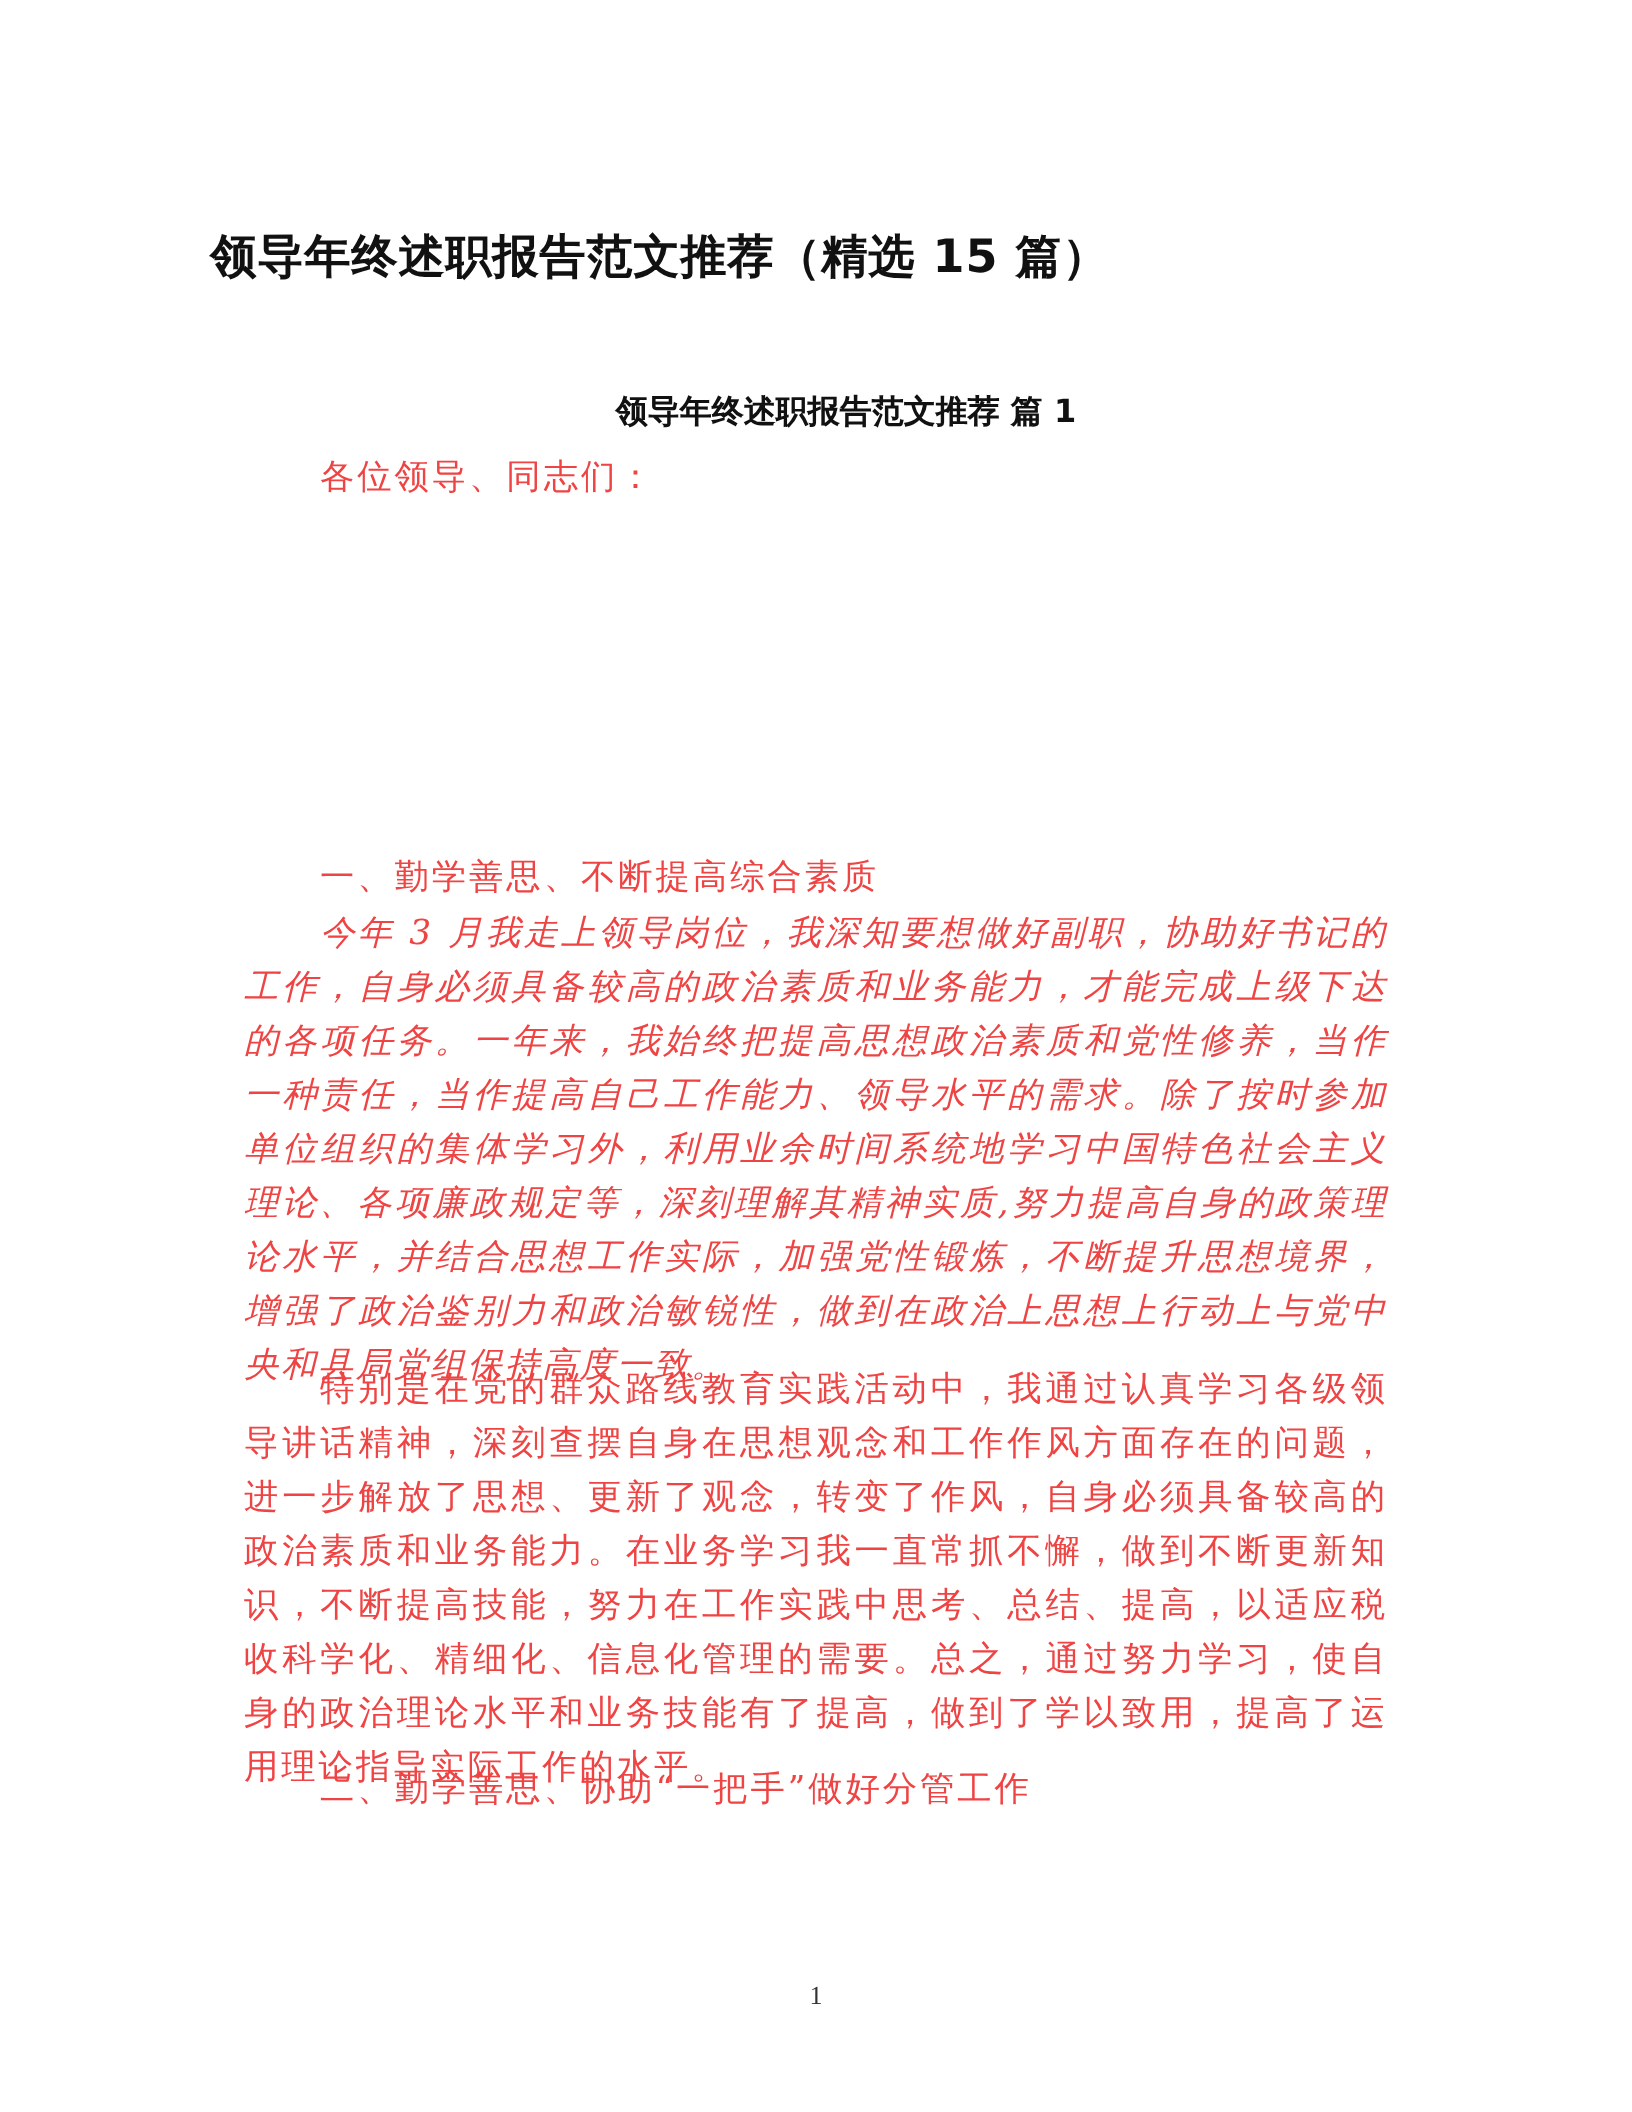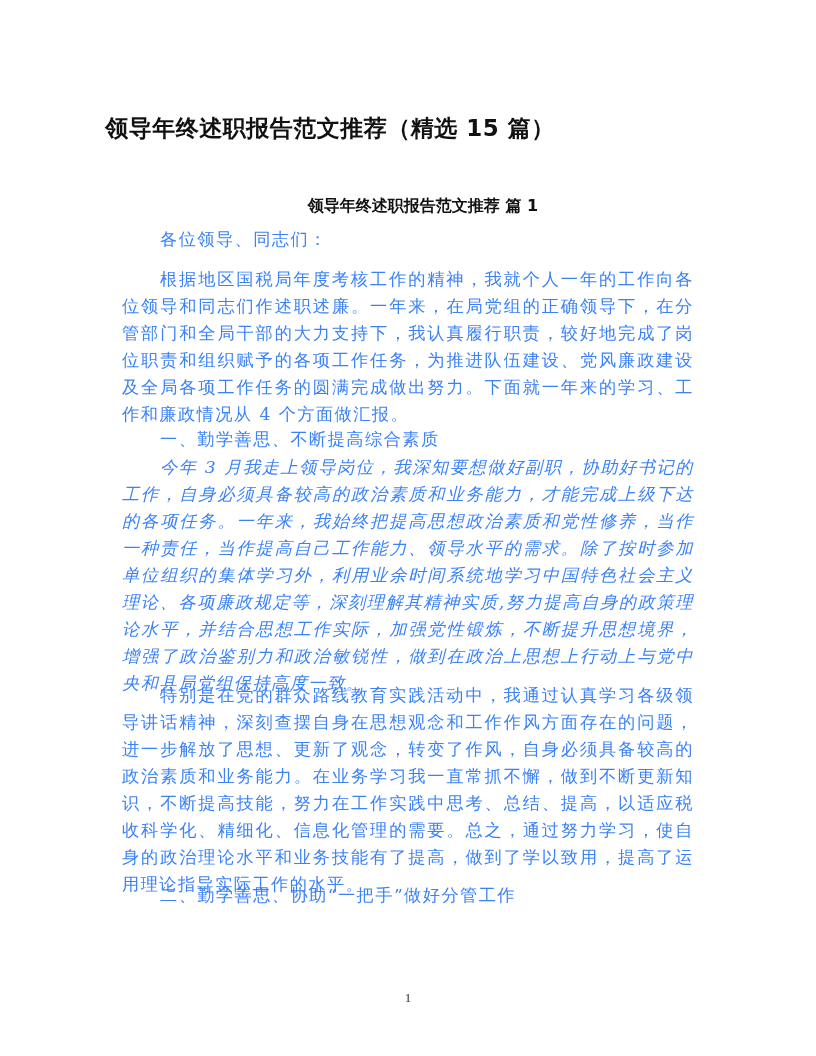--- a/index.html
+++ b/index.html
@@ -49,21 +49,21 @@
     }
     .body-text {
       position: absolute;
       left: 122px;
       width: 572px;
       font-size: 17.2px;
       line-height: 27px;
       letter-spacing: 1.45px;
       text-align: justify;
       margin: 0;
-      color: #3b82f6;
+      color: #ef4444;
     }
     .indent { text-indent: 38px; }
     .page-number {
       position: absolute;
       left: 0;
       top: 990px;
       width: 816px;
       text-align: center;
       font-family: "Liberation Serif", "DejaVu Serif", serif;
       font-size: 13px;
@@ -72,21 +72,20 @@
   </style>
 </head>
 <body>
 
 <div class="page">
   <h1 class="title">领导年终述职报告范文推荐（精选 15 篇）</h1>
   <h2 class="subtitle">领导年终述职报告范文推荐 篇 1</h2>
 
   <p class="body-text indent" style="top:226px;">各位领导、同志们：</p>
 
-  <p class="body-text indent" style="top:266px;">根据地区国税局年度考核工作的精神，我就个人一年的工作向各位领导和同志们作述职述廉。一年来，在局党组的正确领导下，在分管部门和全局干部的大力支持下，我认真履行职责，较好地完成了岗位职责和组织赋予的各项工作任务，为推进队伍建设、党风廉政建设及全局各项工作任务的圆满完成做出努力。下面就一年来的学习、工作和廉政情况从 4 个方面做汇报。</p>
 
   <p class="body-text indent" style="top:414px;margin-top:12px;">一、勤学善思、不断提高综合素质</p>
 
   <p class="body-text indent" style="top:454px;font-style:italic;">今年 3 月我走上领导岗位，我深知要想做好副职，协助好书记的工作，自身必须具备较高的政治素质和业务能力，才能完成上级下达的各项任务。一年来，我始终把提高思想政治素质和党性修养，当作一种责任，当作提高自己工作能力、领导水平的需求。除了按时参加单位组织的集体学习外，利用业余时间系统地学习中国特色社会主义理论、各项廉政规定等，深刻理解其精神实质,努力提高自身的政策理论水平，并结合思想工作实际，加强党性锻炼，不断提升思想境界，增强了政治鉴别力和政治敏锐性，做到在政治上思想上行动上与党中央和县局党组保持高度一致。</p>
 
   <p class="body-text indent" style="top:682px;">特别是在党的群众路线教育实践活动中，我通过认真学习各级领导讲话精神，深刻查摆自身在思想观念和工作作风方面存在的问题，进一步解放了思想、更新了观念，转变了作风，自身必须具备较高的政治素质和业务能力。在业务学习我一直常抓不懈，做到不断更新知识，不断提高技能，努力在工作实践中思考、总结、提高，以适应税收科学化、精细化、信息化管理的需要。总之，通过努力学习，使自身的政治理论水平和业务技能有了提高，做到了学以致用，提高了运用理论指导实际工作的水平。</p>
 
   <p class="body-text indent" style="top:882px;">二、勤学善思、协助“一把手”做好分管工作</p>
 
   <div class="page-number">1</div>

